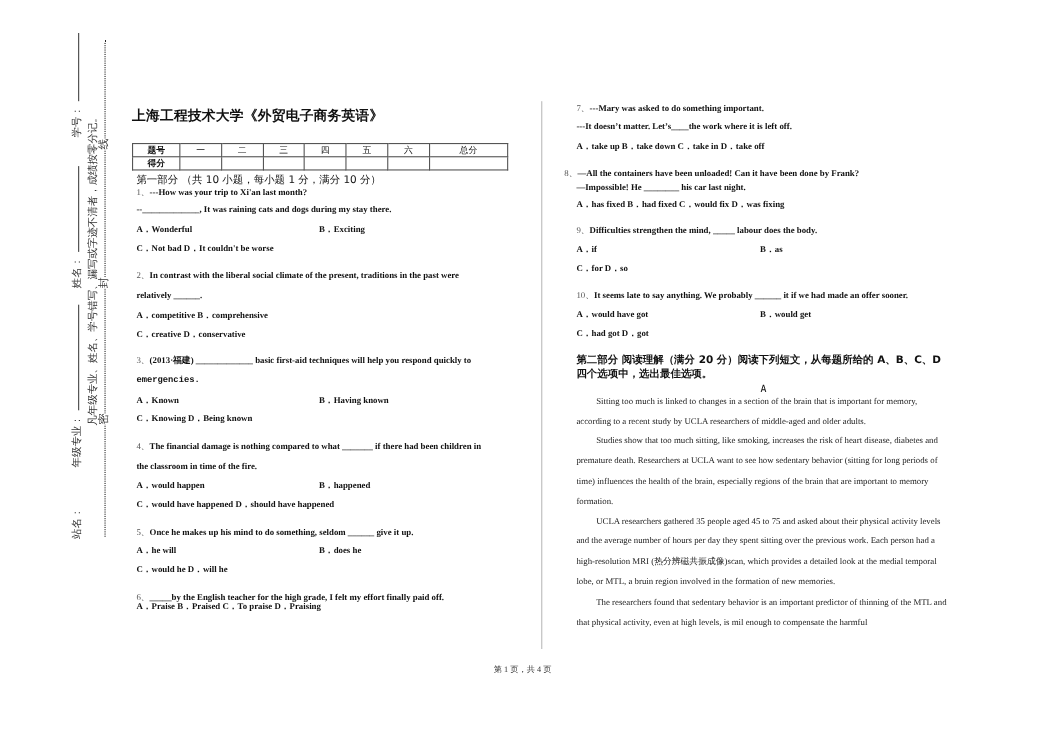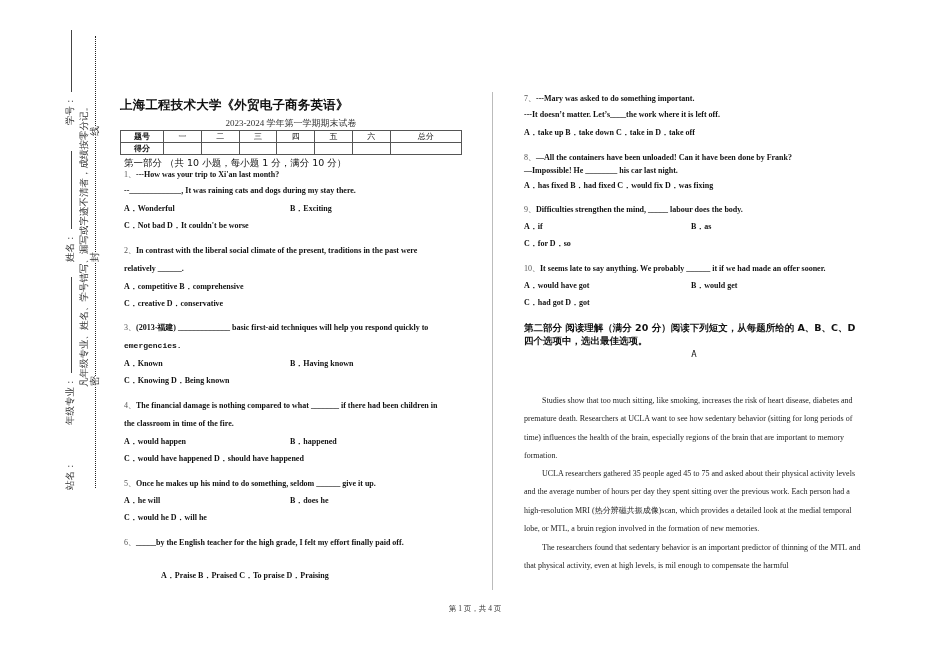--- a/index.html
+++ b/index.html
@@ -67,21 +67,20 @@
   </div>
 
   <div class="margin-rot" style="left:78px; top:387px;">凡年级专业、姓名、学号错写、漏写或字迹不清者，成绩按零分记。</div>
 
   <div class="dotline"></div>
   <div class="seal-char" style="top:126px;">线</div>
   <div class="seal-char" style="top:252px;">封</div>
   <div class="seal-char" style="top:376px;">密</div>
 
   <div class="title">上海工程技术大学《外贸电子商务英语》</div>
-  <div class="subtitle">2023-2024 学年第一学期期末试卷</div>
 
   <table class="score">
     <tbody>
         <tr>
       <td class="h">题号</td>
       <td>一</td>
       <td>二</td>
       <td>三</td>
       <td>四</td>
       <td>五</td>
@@ -125,43 +124,44 @@
   <div class="opt" style="left:124px; top:436px;">A．would happen</div>
   <div class="opt" style="left:290px; top:436px;">B．happened</div>
   <div class="opt" style="left:124px; top:453px;">C．would have happened   D．should have happened</div>
 
   <div class="q" style="left:124px; top:478px;"><span class="num">5、</span><span>Once he makes up his mind to do something, seldom ______ give it up.</span></div>
   <div class="opt" style="left:124px; top:495px;">A．he will</div>
   <div class="opt" style="left:290px; top:495px;">B．does he</div>
   <div class="opt" style="left:124px; top:512px;">C．would he  D．will he</div>
 
   <div class="q" style="left:124px; top:537px;"><span class="num">6、</span><span>_____by the English teacher for the high grade, I felt my effort finally paid off.</span></div>
-  <div class="opt" style="left:124px; top:570px;margin-left:37px;">A．Praise   B．Praised   C．To praise   D．Praising</div>
+  <div class="opt" style="left:124px; top:546px;">A．Praise   B．Praised   C．To praise   D．Praising</div>
 
   <div class="divider"></div>
 
   <div class="q" style="left:524px; top:93px;"><span class="num">7、</span><span>---Mary was asked to do something important.</span></div>
   <div class="q" style="left:524px; top:110px;">---It doesn’t matter. Let’s____the work where it is left off.</div>
   <div class="opt" style="left:524px; top:127px;">A．take up   B．take down      C．take in     D．take off</div>
 
-  <div class="q" style="left:524px; top:152px;text-align:center;"><span class="num">8、</span><span>—All the containers have been unloaded! Can it have been done by Frank?</span></div>
+  <div class="q" style="left:513px; top:152px;text-align:center;"><span class="num">8、</span><span>—All the containers have been unloaded! Can it have been done by Frank?</span></div>
   <div class="q" style="left:524px; top:166px;">—Impossible! He ________ his car last night.</div>
   <div class="opt" style="left:524px; top:180px;">A．has fixed   B．had fixed   C．would fix   D．was fixing</div>
 
   <div class="q" style="left:524px; top:204px;"><span class="num">9、</span><span>Difficulties strengthen the mind, _____ labour does the body.</span></div>
   <div class="opt" style="left:524px; top:221px;">A．if</div>
   <div class="opt" style="left:691px; top:221px;">B．as</div>
   <div class="opt" style="left:524px; top:238px;">C．for   D．so</div>
 
   <div class="q" style="left:524px; top:263px;"><span class="num">10、</span><span>It seems late to say anything. We probably ______ it if we had made an offer sooner.</span></div>
   <div class="opt" style="left:524px; top:280px;">A．would have got</div>
   <div class="opt" style="left:691px; top:280px;">B．would get</div>
   <div class="opt" style="left:524px; top:297px;">C．had got    D．got</div>
 
   <div class="sec2">第二部分 阅读理解（满分 20 分）阅读下列短文，从每题所给的 A、B、C、D 四个选项中，选出最佳选项。</div>
   <div class="passage-title">A</div>
 
+  <div class="para" style="top:356px;"><span class="indent"></span><span>Sitting too much is linked to changes in a section of the brain that is important for memory, according to a recent study by UCLA researchers of middle-aged and older adults.</span></div>
   <div class="para" style="top:392px;"><span class="indent"></span><span>Studies show that too much sitting, like smoking, increases the risk of heart disease, diabetes and premature death. Researchers at UCLA want to see how sedentary behavior (sitting for long periods of time) influences the health of the brain, especially regions of the brain that are important to memory formation.</span></div>
   <div class="para" style="top:465px;"><span class="indent"></span><span>UCLA researchers gathered 35 people aged 45 to 75 and asked about their physical activity levels and the average number of hours per day they spent sitting over the previous work. Each person had a high-resolution MRI (热分辨磁共振成像)scan, which provides a detailed look at the medial temporal lobe, or MTL, a bruin region involved in the formation of new memories.</span></div>
   <div class="para" style="top:539px;"><span class="indent"></span><span>The researchers found that sedentary behavior is an important predictor of thinning of the MTL and that physical activity, even at high levels, is mil enough to compensate the harmful</span></div>
 
   <div class="footer">第 1 页，共 4 页</div>
 </div>
 
 </body></html>

